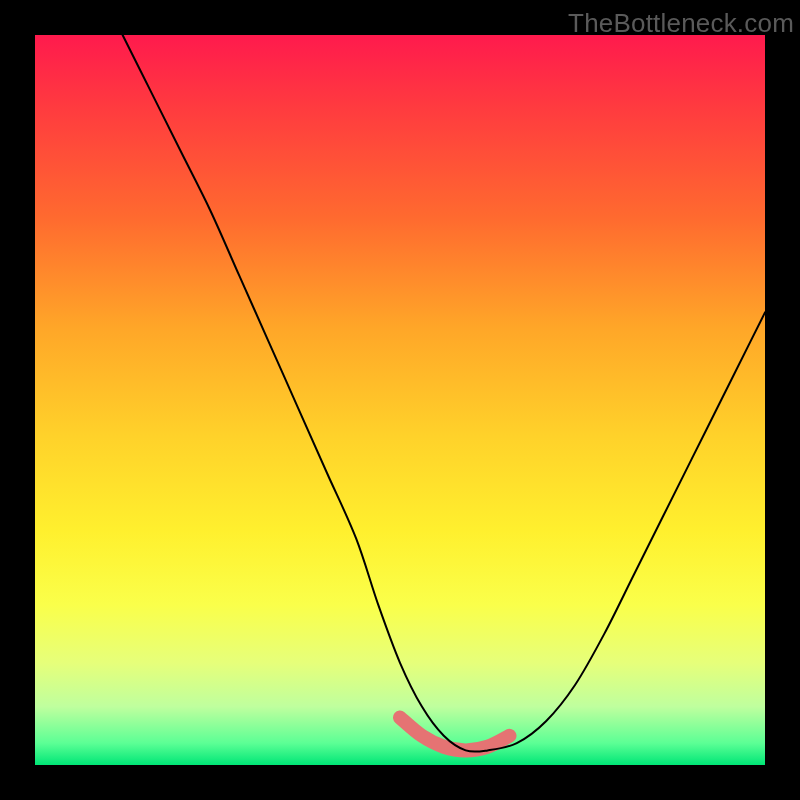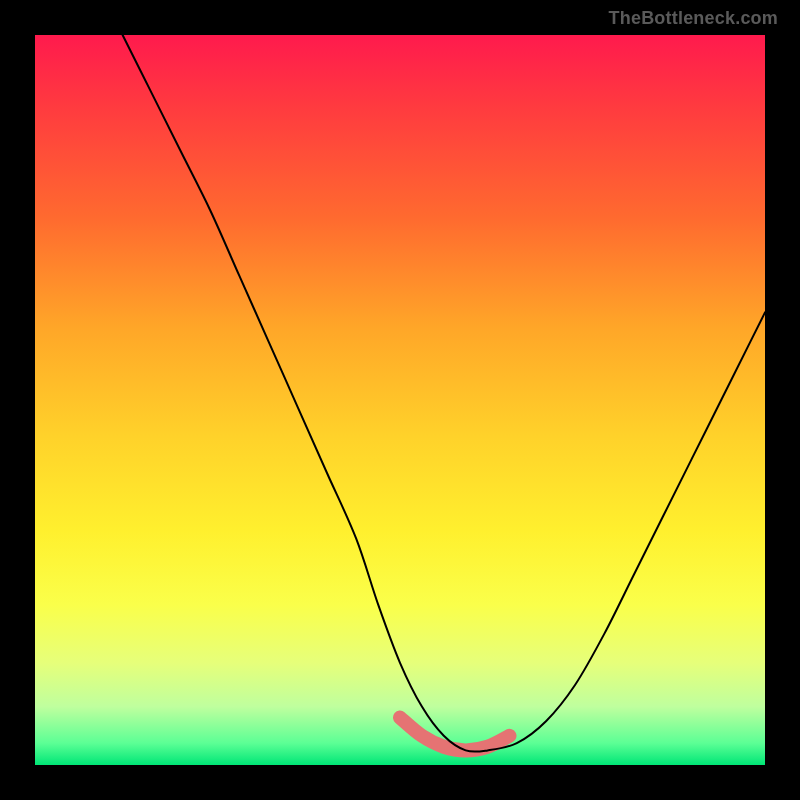--- a/index.html
+++ b/index.html
@@ -37,24 +37,24 @@
       #faff4a 78%,
       #e6ff7a 86%,
       #bfff9e 92%,
       #5cff95 97%,
       #00e676 100%
     );
   }
   .watermark {
     position: absolute;
     top: 8px;
-    right: 22px;
+    right: 6px;
     color: #5a5a5a;
-    font-size: 18px;
-    font-weight: 700;
+    font-size: 26px;
+    font-weight: 400;
     letter-spacing: 0.2px;
     user-select: none;
   }
   svg.curve {
     position: absolute;
     left: 0;
     top: 0;
     width: 730px;
     height: 730px;
     overflow: visible;

